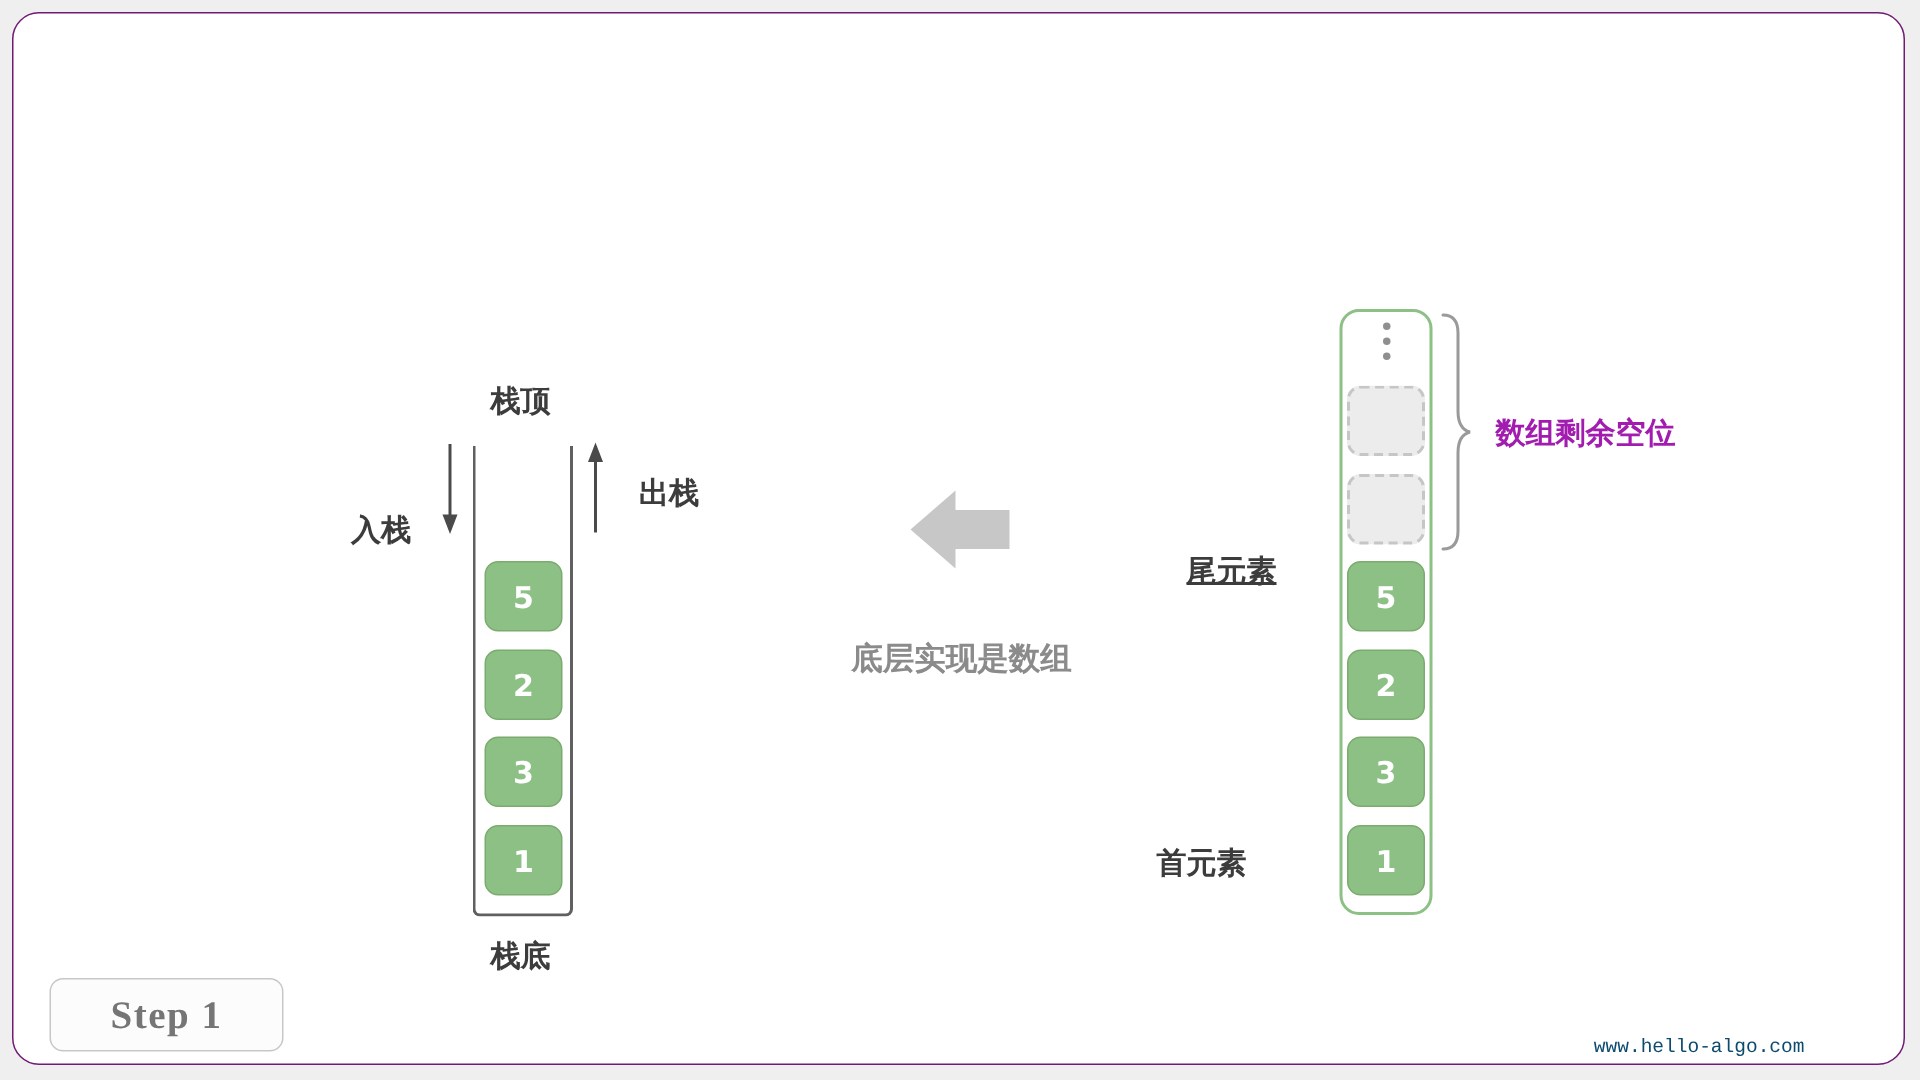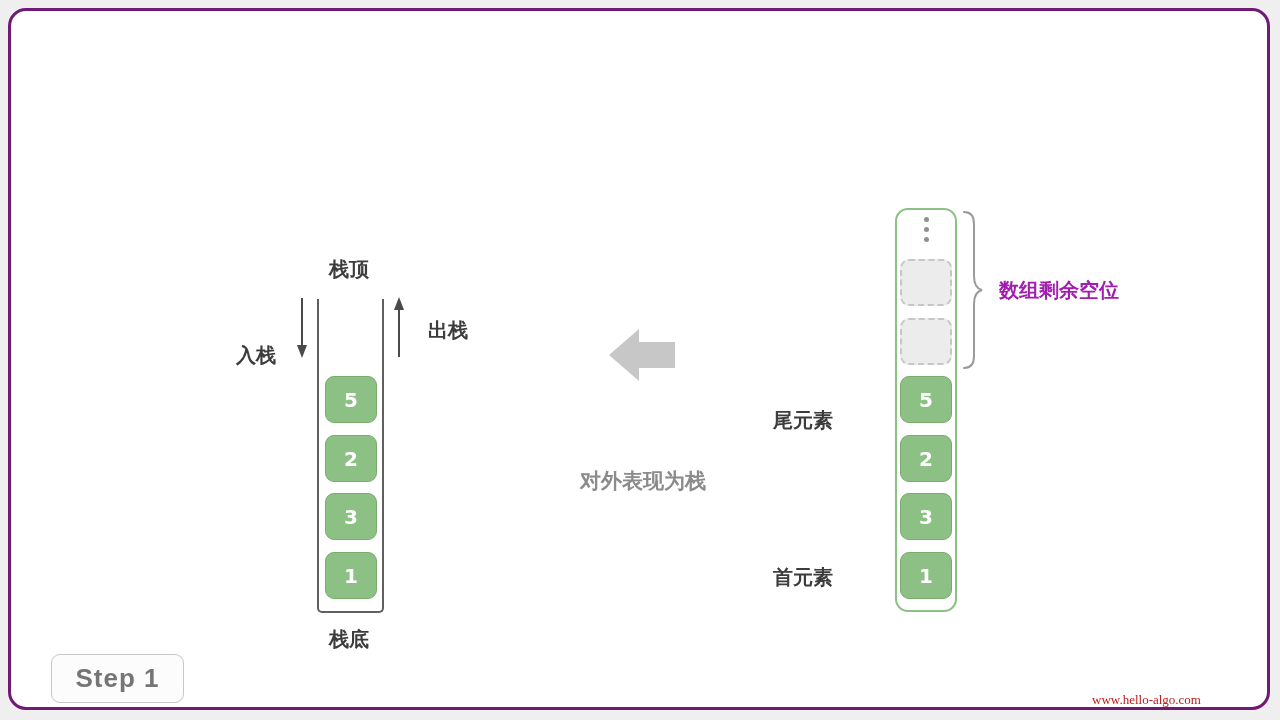--- a/index.html
+++ b/index.html
@@ -3,21 +3,21 @@
 <meta charset="utf-8">
 <style>
   html, body { margin: 0; padding: 0; background: #efefef; }
   .canvas {
     position: relative; width: 1280px; height: 720px;
     font-family: "DejaVu Sans", "Liberation Sans", sans-serif;
     overflow: hidden;
   }
   .card {
     position: absolute; left: 8px; top: 8px; width: 1262px; height: 702px;
-    background: #ffffff; border: 3px solid #701a75; border-radius: 18px;
+    background: #ffffff; border: 1px solid #701a75; border-radius: 18px;
     box-sizing: border-box;
   }
   .lbl {
     position: absolute; font-size: 20px; font-weight: bold; color: #3c3c3c;
     white-space: nowrap;
   }
   .lbl.center { text-align: center; }
   .lbl.gray { color: #a21caf; }
   
   .stack-box {
@@ -49,30 +49,30 @@
     display: flex; flex-direction: column; align-items: center; gap: 5px;
   }
   .ellipsis .dot {
     width: 5px; height: 5px; border-radius: 50%; background: #8f8f8f;
   }
   .center-text {
     position: absolute; left: 502px; width: 260px; text-align: center;
     font-size: 21px; font-weight: bold; color: #8b8b8b; white-space: nowrap;
   }
   .step-badge {
-    position: absolute; left: 40px; top: 643px; width: 133px; height: 49px;
+    position: absolute; left: 24px; top: 643px; width: 156px; height: 49px;
     background: #fcfcfc; border: 1px solid #c7c7c7; border-radius: 9px;
     box-sizing: border-box; display: flex; align-items: center; justify-content: center;
-    font-family: Liberation Sans, sans-serif;
+    font-family: Liberation Serif, serif;
     font-size: 26px; font-weight: bold; color: #757575; letter-spacing: 1px;
   }
   .watermark {
     position: absolute; right: 66px; top: 681px;
-    font-family: Liberation Serif, serif;
-    font-size: 13px; color: #b91c1c;
+    font-family: Liberation Mono, monospace;
+    font-size: 13px; color: #0c4a6e;
   }
   svg { position: absolute; overflow: visible; }
 </style>
 </head>
 <body>
 
 <div class="canvas">
   <div class="card">
 
     <div class="lbl center" style="left:288px; top:245px; width:100px;">栈顶</div>
@@ -94,37 +94,37 @@
 
     <div class="lbl" style="left:417px; top:306px;">出栈</div>
     <svg style="left:381px; top:284px;" width="14" height="62" viewBox="0 0 14 62">
       <line x1="7" y1="62" x2="7" y2="14" stroke="#4a4a4a" stroke-width="2"></line>
       <polygon points="2,15 12,15 7,2" fill="#4a4a4a"></polygon>
     </svg>
 
     <svg style="left:598px; top:318px;" width="66" height="52" viewBox="0 0 66 52">
       <polygon points="0,26 30,0 30,13 66,13 66,39 30,39 30,52" fill="#c7c7c7"></polygon>
     </svg>
-    <div class="center-text" style="top:456px;">对外表现为栈</div>
+    <div class="center-text" style="top:416px;">底层实现是数组</div>
 
     <div class="array-box">
       <div class="ellipsis">
         <span class="dot"></span>
         <span class="dot"></span>
         <span class="dot"></span>
       </div>
       <div class="cell dashed" style="top:49px;"></div>
       <div class="cell dashed" style="top:108px;"></div>
       <div class="cell green" style="top:166px;">5</div>
       <div class="cell green" style="top:225px;">2</div>
       <div class="cell green" style="top:283px;">3</div>
       <div class="cell green" style="top:342px;">1</div>
     </div>
 
-    <div class="lbl" style="left:762px; top:396px; width:100px; text-align:left;">尾元素</div>
+    <div class="lbl" style="left:762px; top:358px; width:100px; text-align:center;text-decoration:underline;">尾元素</div>
     <div class="lbl" style="left:762px; top:553px; width:100px; text-align:left;">首元素</div>
 
     <svg style="left:952px; top:199px;" width="20" height="160" viewBox="0 0 20 160">
       <path d="M1,2 Q11,2 11,14 L11,66 Q11,78 19,80 Q11,82 11,94 L11,146 Q11,158 1,158" fill="none" stroke="#9a9a9a" stroke-width="2" stroke-linecap="round"></path>
     </svg>
     <div class="lbl gray" style="left:988px; top:266px;">数组剩余空位</div>
 
     <div class="step-badge">
       <span>Step 1</span>
     </div>

